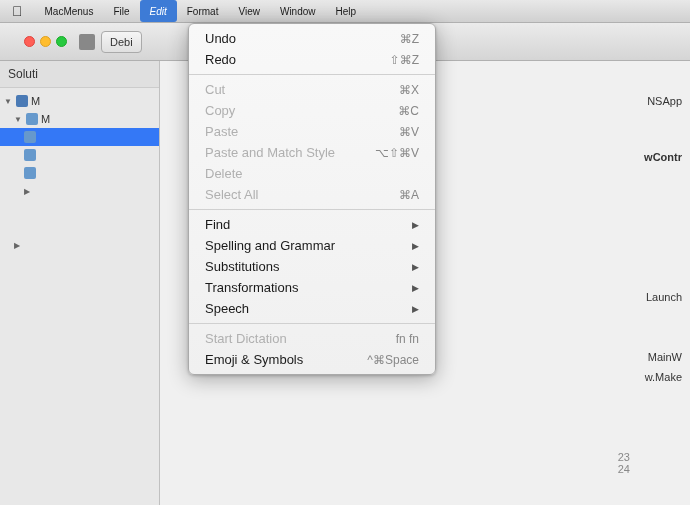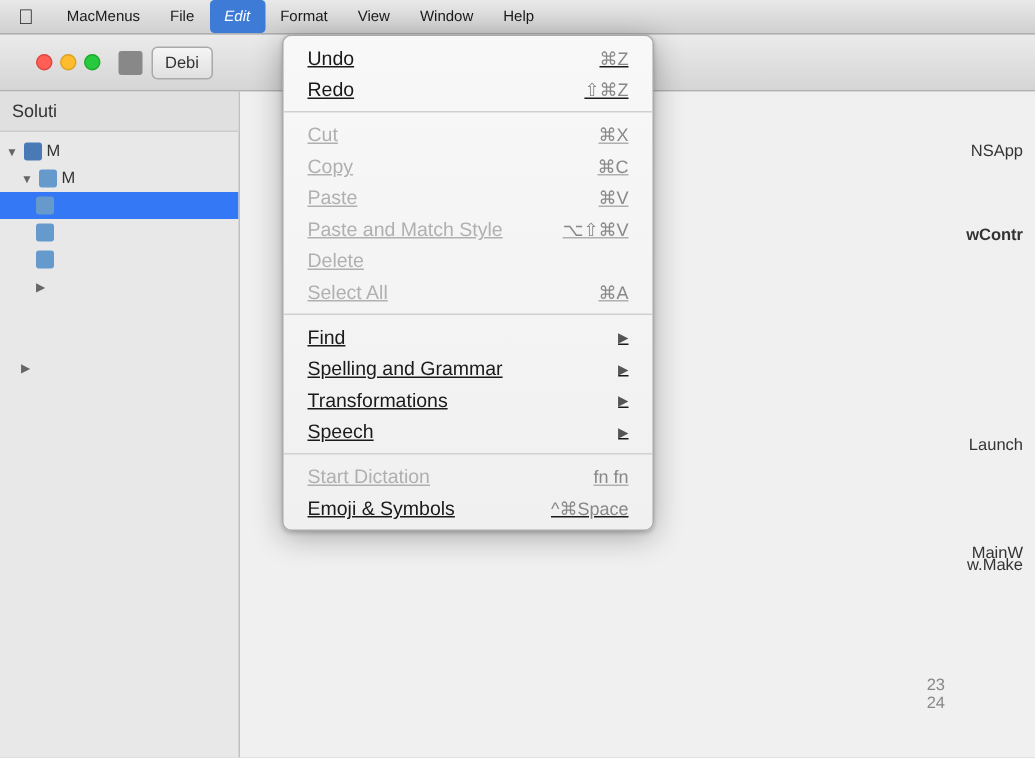--- a/index.html
+++ b/index.html
@@ -164,21 +164,20 @@
     }
 
     .menu-item {
       display: flex;
       align-items: center;
       justify-content: space-between;
       padding: 2px 16px;
       height: 21px;
       cursor: default;
       color: #1a1a1a;
-      text-decoration: underline;
     }
     .menu-item.disabled {
       color: #b0b0b0;
     }
     .menu-item.has-arrow::after {
       content: '▶';
       font-size: 9px;
       color: #555;
     }
     .menu-separator {
@@ -256,21 +255,21 @@
         <span class="sidebar-arrow">▶</span>
       </div>
       <div class="sidebar-row" style="padding-left:14px;"></div>
     </div>
   </div>
 
   <div class="editor">
     <div style="position:absolute;right:8px;top:22px;font-size:11px;color:#333;margin-top:12px;">NSApp</div>
     <div style="position:absolute;right:8px;top:90px;font-size:11px;color:#333;font-weight:bold;">wContr</div>
     <div style="position:absolute;right:8px;top:230px;font-size:11px;color:#333;">Launch</div>
-    <div style="position:absolute;right:8px;top:290px;font-size:11px;color:#333;margin-top:12px;">MainW</div>
+    <div style="position:absolute;right:8px;top:290px;font-size:11px;color:#333;">MainW</div>
     <div style="position:absolute;right:8px;top:310px;font-size:11px;color:#333;">w.Make</div>
     <div style="position:absolute;bottom:30px;right:60px;font-size:11px;color:#888;text-align:right;">
       <div>23</div>
       <div>24</div>
     </div>
   </div>
 </div>
 
 <div class="dropdown-menu" id="dropdown">
 <div class="menu-item">
@@ -306,20 +305,23 @@
       <span class="shortcut">⌘A</span>
     </div>
     <div class="menu-separator"></div>
     <div class="menu-item has-arrow">
       <span class="menu-item-label">Find</span>
     </div>
     <div class="menu-item has-arrow">
       <span class="menu-item-label">Spelling and Grammar</span>
     </div>
     <div class="menu-item has-arrow">
+      <span class="menu-item-label">Substitutions</span>
+    </div>
+    <div class="menu-item has-arrow">
       <span class="menu-item-label">Transformations</span>
     </div>
     <div class="menu-item has-arrow">
       <span class="menu-item-label">Speech</span>
     </div>
     <div class="menu-separator"></div>
     <div class="menu-item disabled">
       <span class="menu-item-label">Start Dictation</span>
       <span class="shortcut">fn fn</span>
     </div>

